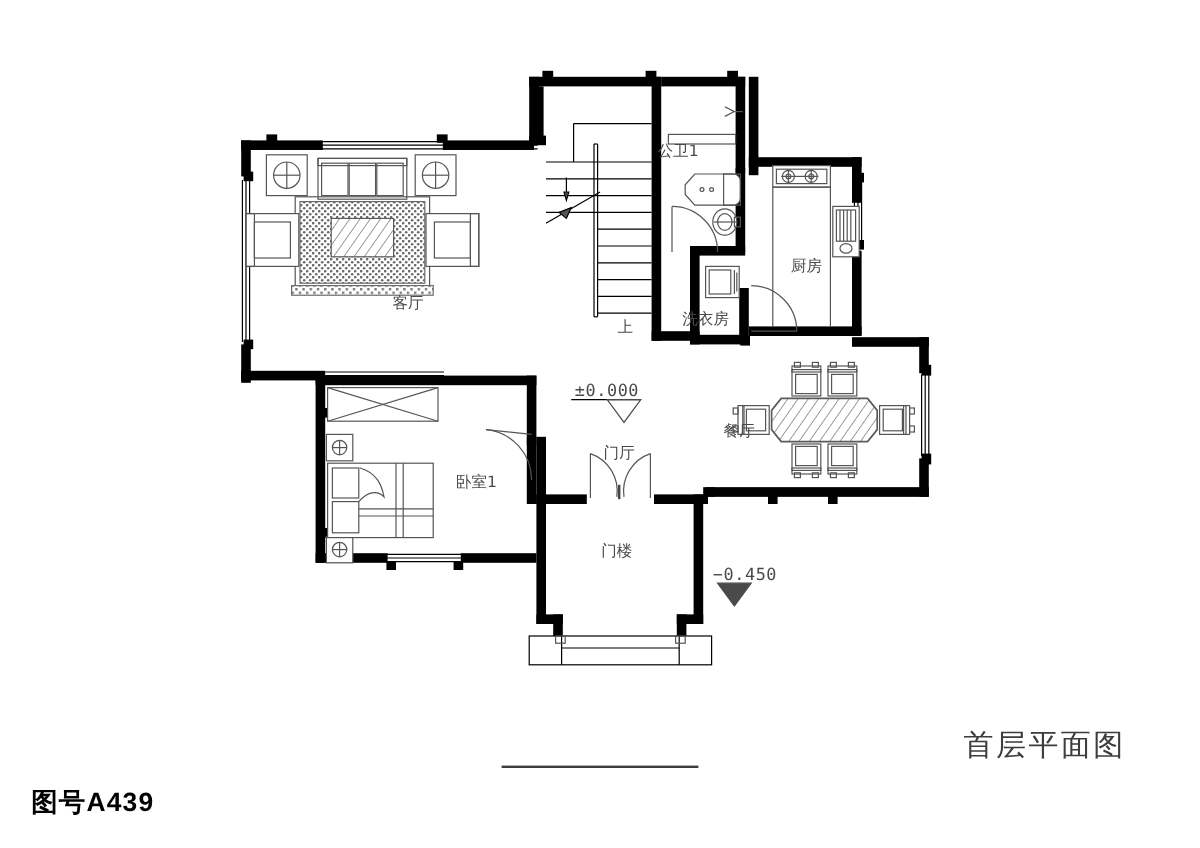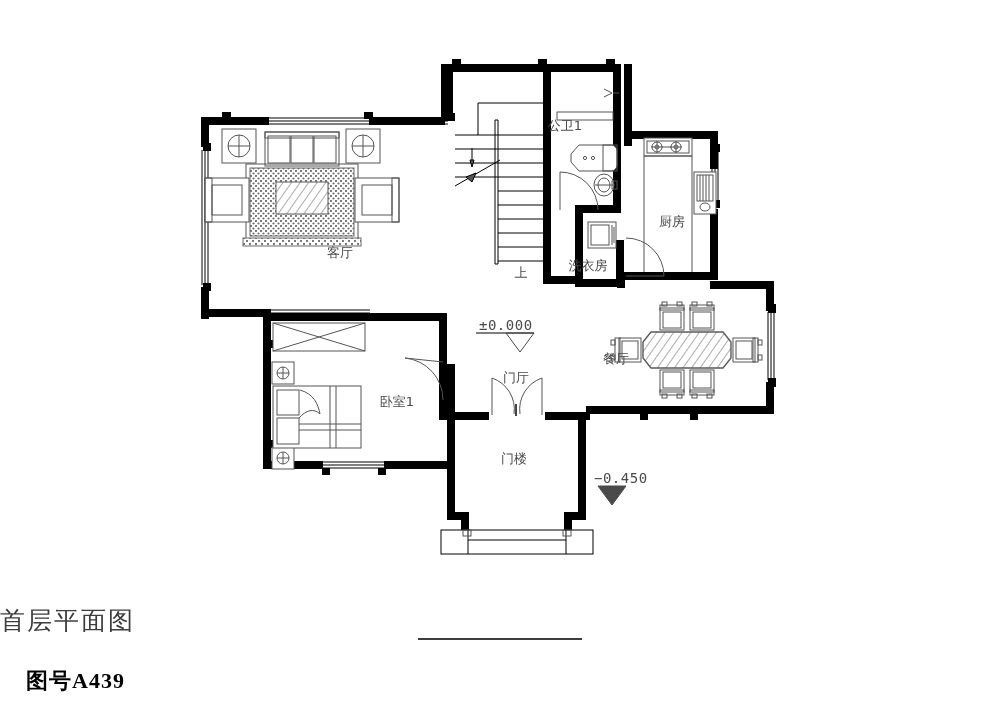--- a/index.html
+++ b/index.html
@@ -34,44 +34,43 @@
     font-family: "DejaVu Sans Mono", "Liberation Mono", monospace;
     fill: #4a4a4a;
     font-size: 14px;
     letter-spacing: 0.5px;
   }
   .title-text {
     position: absolute;
     left: 0;
     top: 604px;
     width: 938px;
-    text-align: left;
+    text-align: right;
     font-size: 25px;
     color: #3d3d3d;
     font-family: "DejaVu Sans", "Liberation Sans", sans-serif;
     letter-spacing: 2px;
   }
   .title-rule {
     position: absolute;
     left: 418px;
     top: 638px;
     width: 164px;
     height: 2px;
     background: #3d3d3d;
   }
   .sheet-no {
     position: absolute;
     left: 26px;
     top: 654px;
     font-size: 22px;
     color: #000000;
-    font-family: Liberation Serif, serif;
+    font-family: Liberation Sans, sans-serif;
     font-weight: bold;
     letter-spacing: 1px;
-    margin-top: 12px;
   }
 </style>
 </head>
 <body>
 
 <div id="plan-root">
 <svg width="1000" height="707" viewBox="0 0 1000 707">
   <defs>
     <pattern id="sofaHatch" width="5" height="5" patternUnits="userSpaceOnUse">
       <rect width="5" height="5" fill="#ffffff"></rect>

